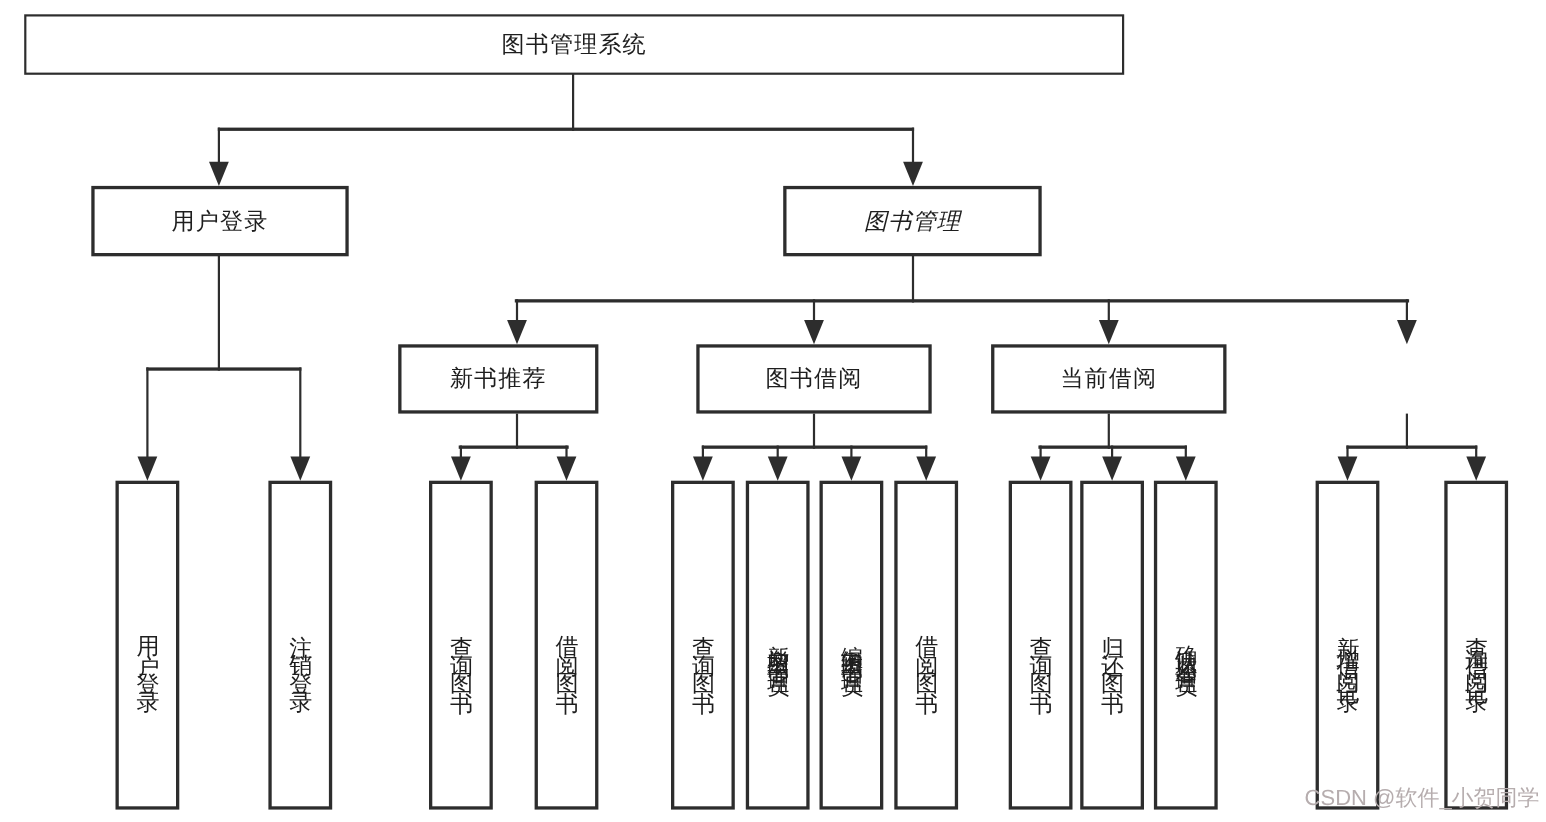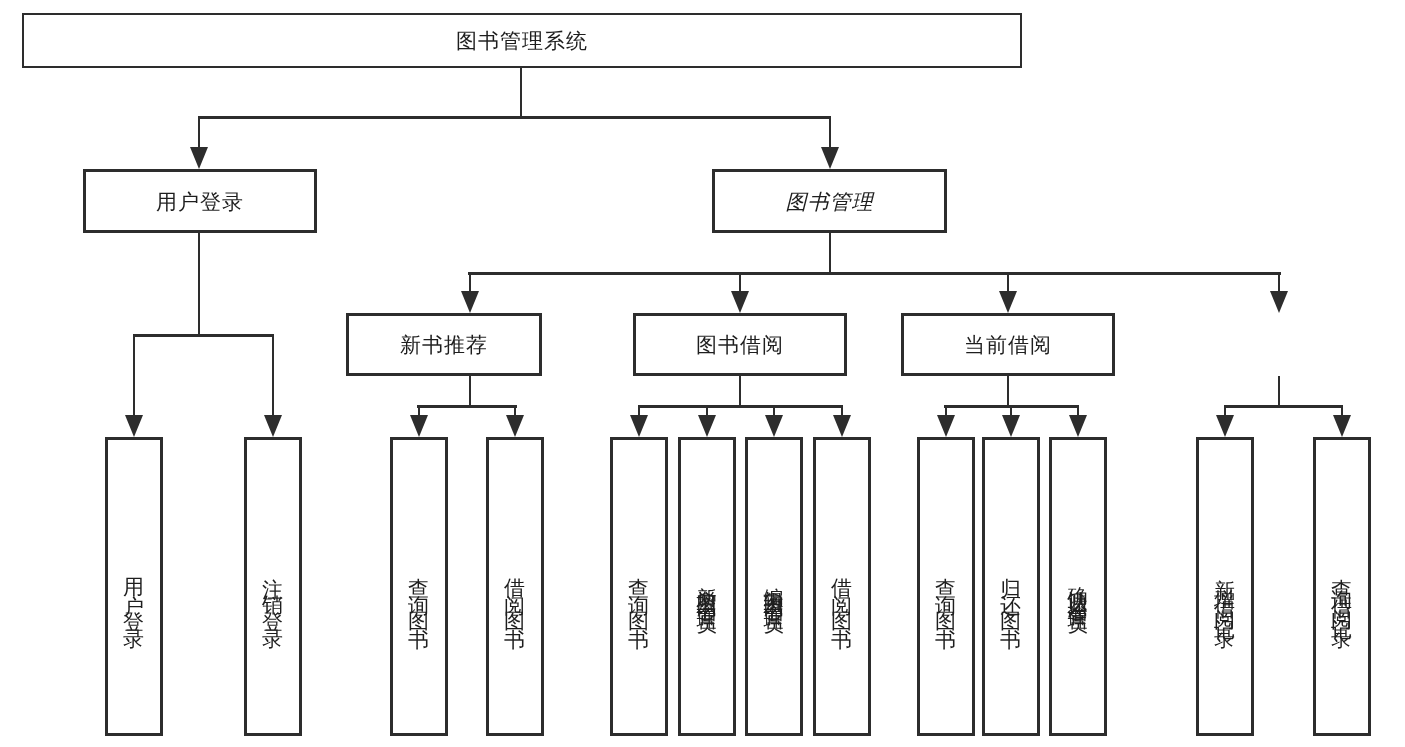--- a/index.html
+++ b/index.html
@@ -48,21 +48,21 @@
 </head>
 <body>
 
 <div class="canvas" id="canvas">
 
   <div class="box root" style="left:22px;top:13px;width:1000px;height:55px;">图书管理系统</div>
 
   <div class="box" style="left:83px;top:169px;width:234px;height:64px;">用户登录</div>
   <div class="box" style="left:712px;top:169px;width:235px;height:64px;font-style:italic;">图书管理</div>
 
-  <div class="box" style="left:346px;top:313px;width:196px;height:63px;">新书推荐</div>
+  <div class="box" style="left:362px;top:313px;width:182px;height:63px;">新书推荐</div>
   <div class="box" style="left:633px;top:313px;width:214px;height:63px;">图书借阅</div>
   <div class="box" style="left:901px;top:313px;width:214px;height:63px;">当前借阅</div>
 
   <div class="box vbox v4" style="left:105px;top:437px;width:58px;height:299px;">用户登录</div>
   <div class="box vbox v4" style="left:244px;top:437px;width:58px;height:299px;">注销登录</div>
 
   <div class="box vbox v4" style="left:390px;top:437px;width:58px;height:299px;">查询图书</div>
   <div class="box vbox v4" style="left:486px;top:437px;width:58px;height:299px;">借阅图书</div>
 
   <div class="box vbox v4" style="left:610px;top:437px;width:58px;height:299px;">查询图书</div>
@@ -70,20 +70,21 @@
   <div class="box vbox v9" style="left:745px;top:437px;width:58px;height:299px;">编辑图书（管理员）</div>
   <div class="box vbox v4" style="left:813px;top:437px;width:58px;height:299px;">借阅图书</div>
 
   <div class="box vbox v4" style="left:917px;top:437px;width:58px;height:299px;">查询图书</div>
   <div class="box vbox v4" style="left:982px;top:437px;width:58px;height:299px;">归还图书</div>
   <div class="box vbox v9" style="left:1049px;top:437px;width:58px;height:299px;">确认归还（管理员）</div>
 
   <div class="box vbox v6" style="left:1196px;top:437px;width:58px;height:299px;">新增借阅记录</div>
   <div class="box vbox v6" style="left:1313px;top:437px;width:58px;height:299px;">查询借阅记录</div>
 
+  <div class="watermark">CSDN @软件_小贺同学</div>
 <div class="vline" style="left: 519.75px; top: 67px; height: 52px;"></div>
     <div class="vline" style="left: 197.75px; top: 232px; height: 105px;"></div>
     <div class="vline" style="left: 828.75px; top: 232px; height: 43px;"></div>
     <div class="vline" style="left: 468.75px; top: 376px; height: 32px;"></div>
     <div class="vline" style="left: 738.75px; top: 376px; height: 32px;"></div>
     <div class="vline" style="left: 1006.75px; top: 376px; height: 32px;"></div>
     <div class="vline" style="left: 1277.75px; top: 376px; height: 32px;"></div>
     <div class="hline" style="left: 198px; top: 116px; width: 633px;"></div>
     <div class="hline" style="left: 133px; top: 334px; width: 141px;"></div>
     <div class="hline" style="left: 468px; top: 272px; width: 813px;"></div>

